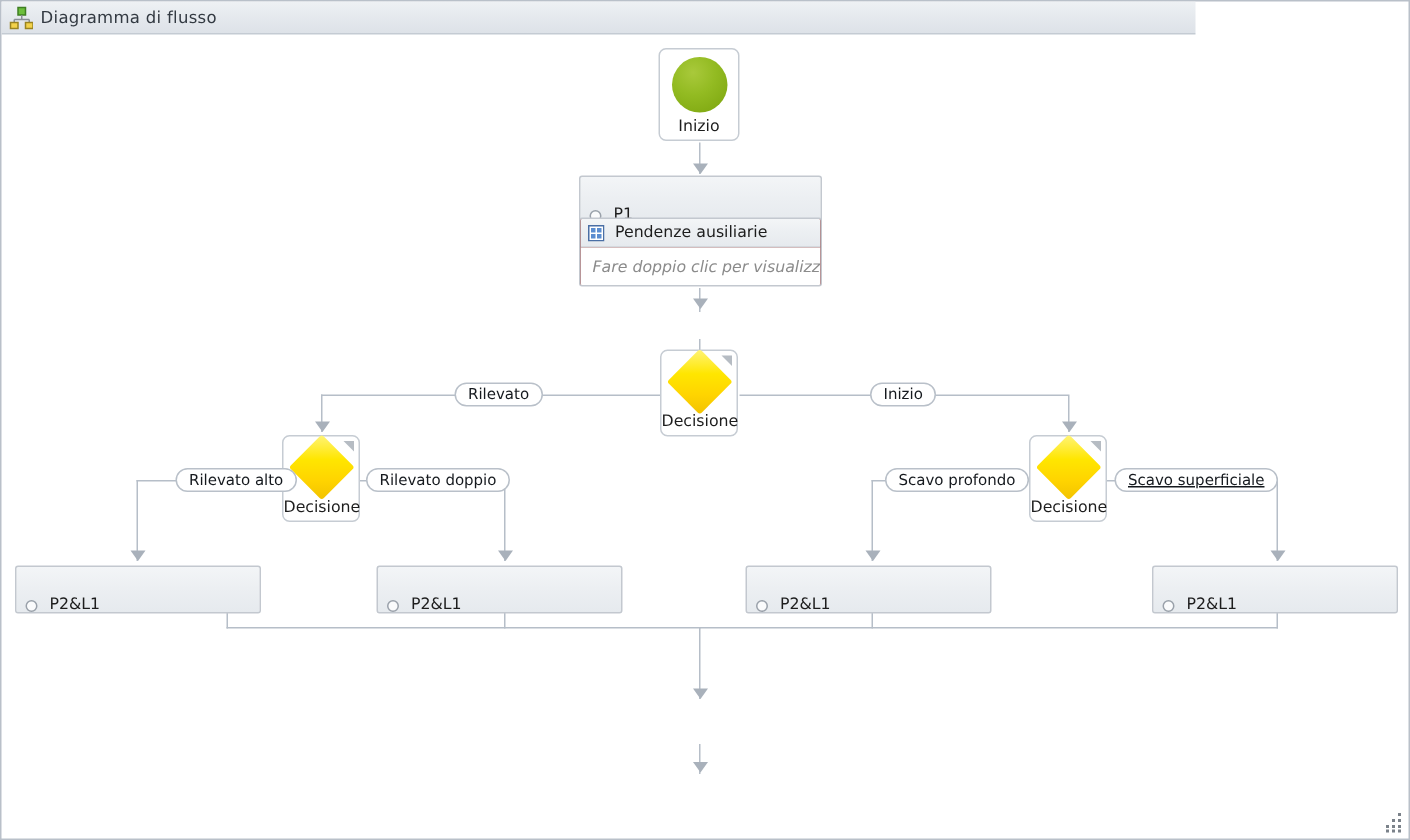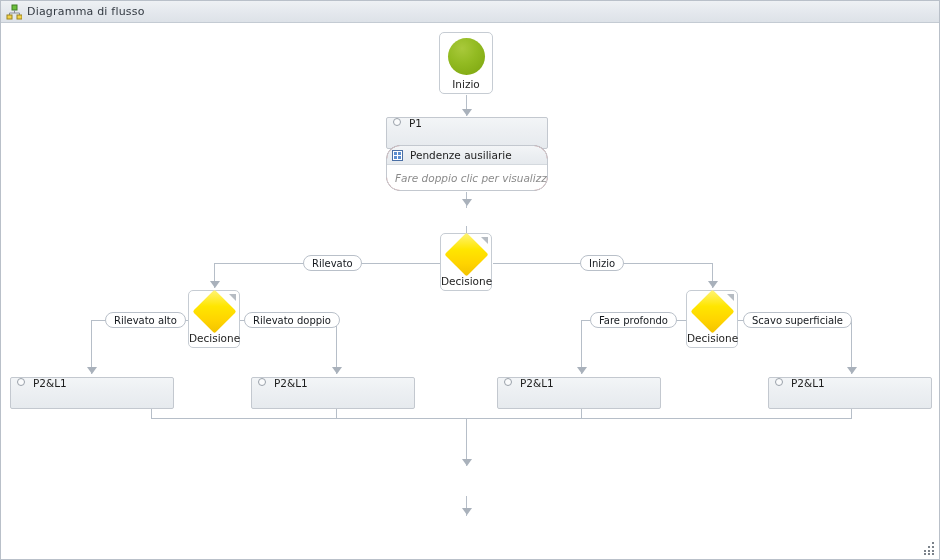--- a/index.html
+++ b/index.html
@@ -12,21 +12,21 @@
     position: relative;
     width: 940px; height: 560px;
     background: #ffffff;
     border: 1px solid #b9c0c9;
     overflow: hidden;
   }
 
   
   #titlebar {
     position: absolute; left: 0; top: 0;
-    width: 940px; height: 22px;
+    width: 796px; height: 22px;
     background: linear-gradient(to bottom, #eef1f4 0%, #e4e8ed 55%, #dde2e8 100%);
     border-bottom: 1px solid #c4cbd3;
     display: flex; align-items: center;
     padding-left: 5px;
   }
   #titlebar .tb-icon {
     width: 16px; height: 16px; margin-right: 5px;
     position: relative; flex: 0 0 auto;
   }
   #titlebar .tb-label {
@@ -42,38 +42,38 @@
   }
   #canvas .lyr { position: absolute; left: 0; top: 0; width: 936px; height: 534px; }
 
   
   .pbox {
     position: absolute;
     height: 32px;
     background: linear-gradient(to bottom, #f3f5f7 0%, #eceff2 48%, #e6eaee 100%);
     border: 1px solid #c3c8cf;
     border-radius: 2px;
-    display: flex; align-items: flex-start;
+    display: flex; align-items: flex-end;
     padding-left: 6px;
     font-size: 10.5px; color: #1d1d1d;
     white-space: nowrap;
   }
   .pbox .radio {
     width: 8px; height: 8px; border-radius: 50%;
     border: 1px solid #9aa1aa; background: #fafbfc;
     margin-right: 8px; flex: 0 0 auto;
   }
   .pbox .ptxt { line-height: 1; }
 
   
   .subproc {
     position: absolute;
     background: #7f1d1d;
     border: 1px solid #c3c8cf;
-    border-radius: 14px;
+    border-radius: 2px;
     overflow: hidden;
   }
   .subproc .sp-head {
     height: 19px;
     background: linear-gradient(to bottom, #f3f5f7 0%, #eceff2 48%, #e6eaee 100%);
     border-bottom: 1px solid #d4d9de;
     display: flex; align-items: center;
     padding-left: 5px;
     font-size: 10.5px; color: #1d1d1d; white-space: nowrap;
   }
@@ -292,24 +292,24 @@
         <span class="radio"></span>
         <span class="ptxt">P2&amp;L1</span>
       </div>
 
 
     </div>
 
     <div class="lyr">
       <div class="elabel" style="left:301px; top:231px;">Rilevato</div>
       <div class="elabel" style="left:578px; top:231px;">Inizio</div>
-      <div class="elabel" style="left:103px; top:288px;">Rilevato alto</div>
+      <div class="elabel" style="left:115px; top:288px;">Rilevato alto</div>
       <div class="elabel" style="left:242px; top:288px;">Rilevato doppio</div>
-      <div class="elabel" style="left:588px; top:288px;">Fare profondo</div>
-      <div class="elabel" style="left:741px; top:288px;">Scavo superficiale</div>
+      <div class="elabel" style="left:588px; top:288px;">Scavo profondo</div>
+      <div class="elabel" style="left:741px; top:288px;text-decoration:underline;">Scavo superficiale</div>
     </div>
   </div>
 
   <div id="grip">
     <i style="left:10px; top:0px;"></i>
     <i style="left:6px;  top:4px;"></i>
       <i style="left:10px; top:4px;"></i>
     <i style="left:2px;  top:8px;"></i>
       <i style="left:6px;  top:8px;"></i>
       <i style="left:10px; top:8px;"></i>

